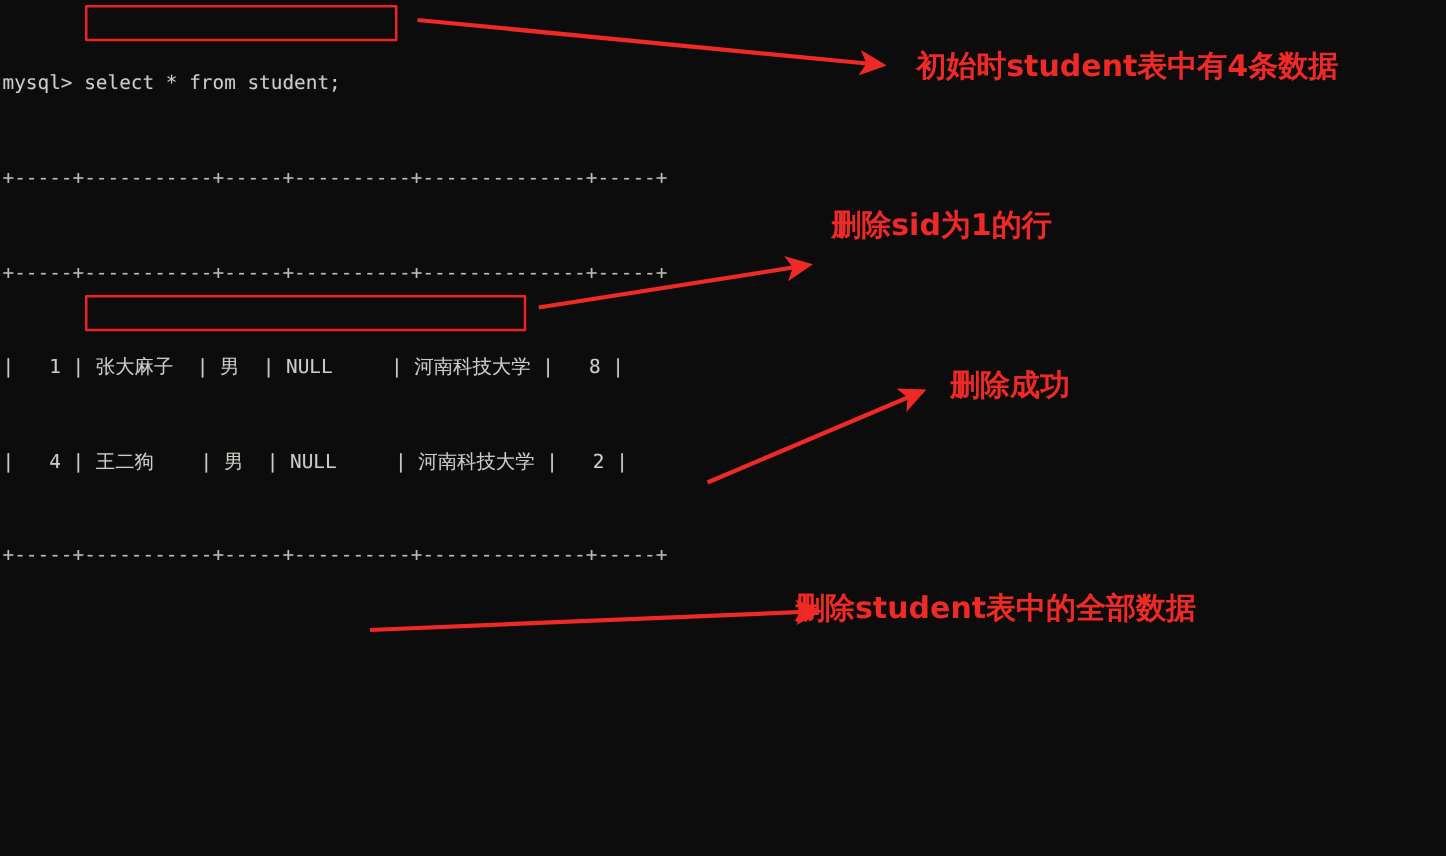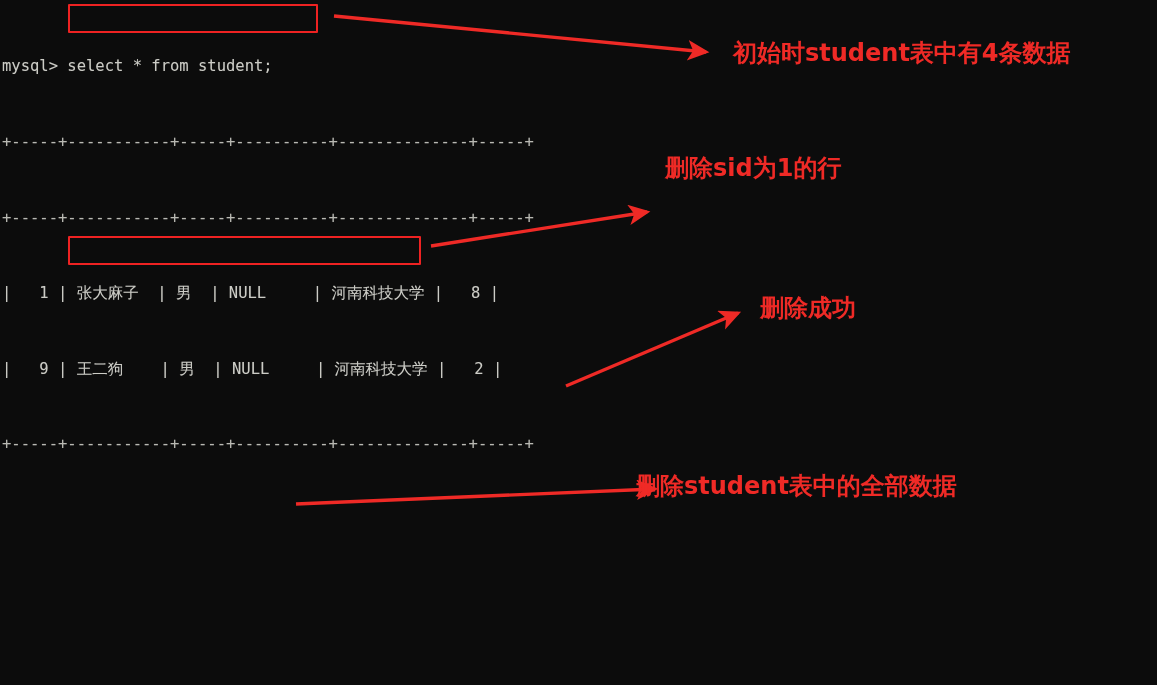--- a/index.html
+++ b/index.html
@@ -69,21 +69,21 @@
 </head>
 <body>
 
 <div id="screen">
 
   <div id="terminal">
     <div class="tline">mysql&gt; select * from student;</div>
     <div class="tline tsep">+-----+-----------+-----+----------+--------------+-----+</div>
     <div class="tline tsep">+-----+-----------+-----+----------+--------------+-----+</div>
     <div class="tline">|   1 | 张大麻子  | 男  | NULL     | 河南科技大学 |   8 |</div>
-    <div class="tline">|   9 | 王二狗    | 男  | NULL     | 河南科技大学 |   2 |</div>
+    <div class="tline">|   4 | 王二狗    | 男  | NULL     | 河南科技大学 |   2 |</div>
     <div class="tline tsep">+-----+-----------+-----+----------+--------------+-----+</div>
     
     
     
     
     
     
     
     
     
@@ -114,18 +114,18 @@
       </marker>
     </defs>
     <line x1="334" y1="16" x2="706" y2="52" stroke="#ef2a26" stroke-width="3.4" marker-end="url(#ah)"></line>
     <line x1="431" y1="246" x2="647" y2="212" stroke="#ef2a26" stroke-width="3.4" marker-end="url(#ah)"></line>
     <line x1="566" y1="386" x2="738" y2="313" stroke="#ef2a26" stroke-width="3.4" marker-end="url(#ah)"></line>
     <line x1="296" y1="504" x2="655" y2="489" stroke="#ef2a26" stroke-width="3.4" marker-end="url(#ah)"></line>
     <line x1="330" y1="580" x2="556" y2="567" stroke="#ef2a26" stroke-width="3.4" marker-end="url(#ah)"></line>
   </svg>
 
   <div class="annot" style="left:733px; top:41px;">初始时student表中有4条数据</div>
-  <div class="annot" style="left:665px; top:156px;">删除sid为1的行</div>
+  <div class="annot" style="left:665px; top:168px;">删除sid为1的行</div>
   <div class="annot" style="left:760px; top:296px;">删除成功</div>
   <div class="annot" style="left:636px; top:474px;">删除student表中的全部数据</div>
   <div class="annot" style="left:577px; top:553px;">删除成功</div>
 
 </div>
 
 </body></html>

